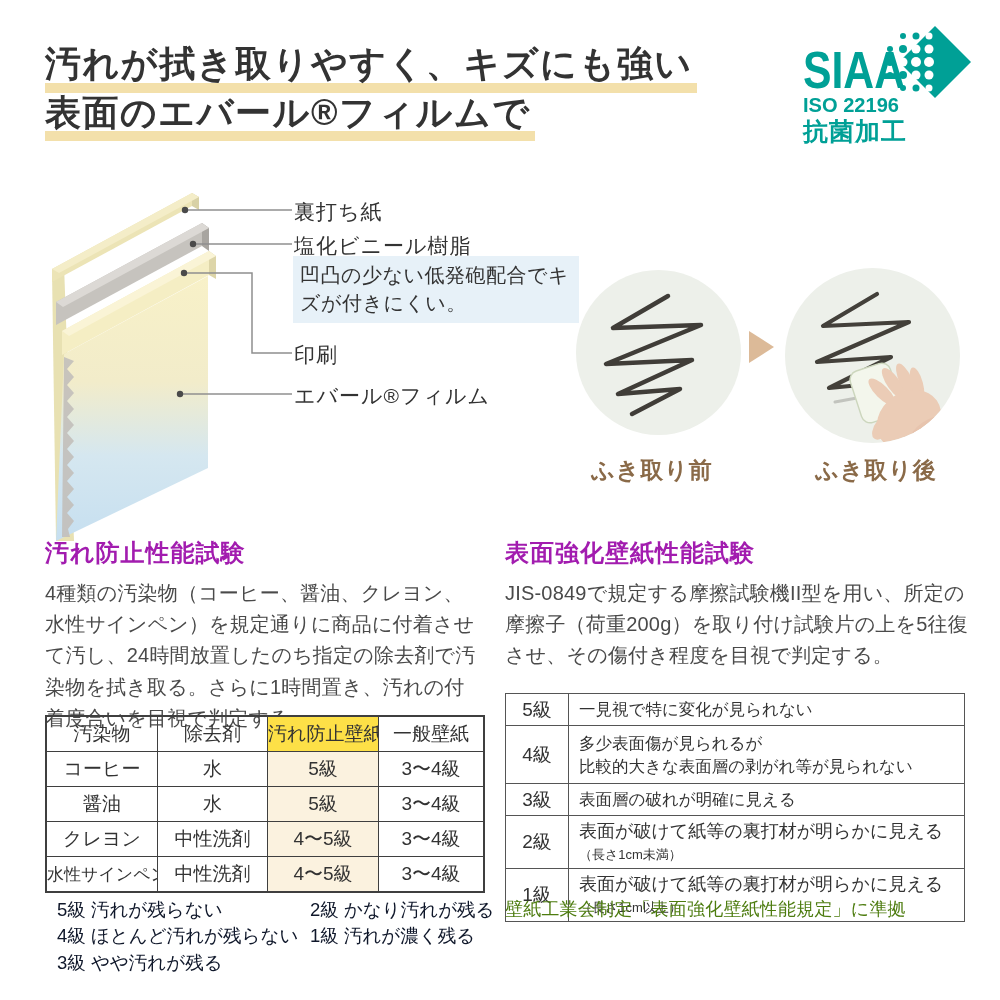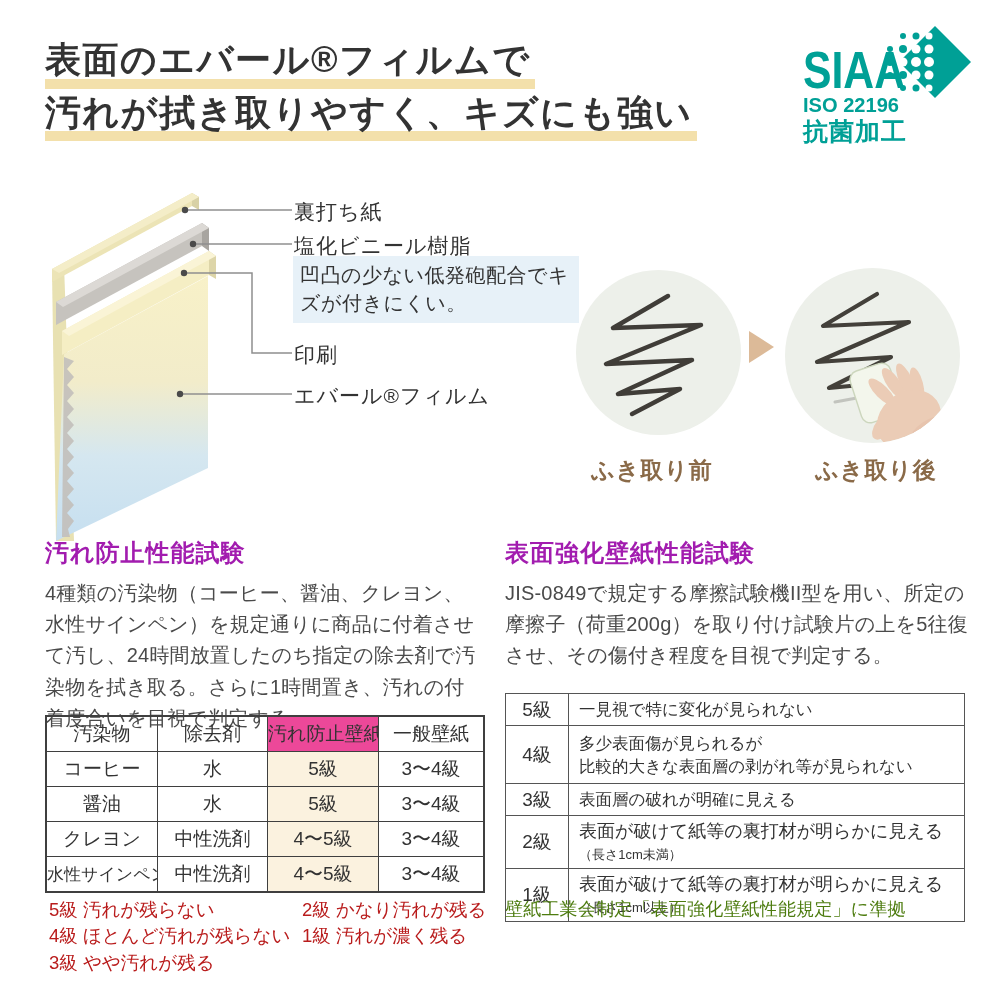--- a/index.html
+++ b/index.html
@@ -29,46 +29,46 @@
 
   
   .sec-title{position:absolute;font-size:24px;font-weight:700;color:#a21caf;letter-spacing:1px;}
   .sec-desc{position:absolute;font-size:20px;line-height:1.56;color:#4a4a4a;letter-spacing:0.2px;}
 
   
   table{border-collapse:collapse;table-layout:fixed;}
   .stain-table{position:absolute;left:45px;top:715px;width:433px;border:2px solid #3f3f3f;padding-left:32px;}
   .stain-table th,.stain-table td{border:1.5px solid #3f3f3f;text-align:center;
       font-size:19px;font-weight:400;color:#333;padding:0;height:34px;overflow:hidden;white-space:nowrap;}
-  .stain-table .hl-head{background:#ec4899;margin-top:34px;}
+  .stain-table .hl-head{background:#fde047;margin-top:34px;}
   .stain-table .hl-cell{background:#fbf2df;}
 
   
   .surface-table{position:absolute;left:505px;top:693px;width:460px;border:1.5px solid #555;}
   .surface-table td{border:1.2px solid #555;color:#333;padding:0;}
   .surface-table td.g{width:62px;text-align:center;font-size:19px;}
   .surface-table td.d{padding:3px 6px 3px 10px;line-height:1.35;}
   .t17{font-size:16.5px;}
   .t14{font-size:18px;}
   .t13{font-size:13px;}
 
   
-  .legend{position:absolute;left:49px;top:897px;display:flex;font-size:18.5px;color:#b91c1c;}
+  .legend{position:absolute;left:57px;top:897px;display:flex;font-size:18.5px;color:#0f172a;}
   .legend .col1{width:253px;}
   .legend div{line-height:1.42;white-space:nowrap;}
   .bottom-note{position:absolute;left:505px;top:897px;font-size:18px;color:#4d7c0f;letter-spacing:0.2px;}
 </style>
 </head>
 <body>
 
 <div id="canvas">
 
   <div class="abs" style="left:45px;top:40px;">
+    <div style="margin-top:4px;"><span class="title-line">汚れが拭き取りやすく、キズにも強い</span></div>
     <div><span class="title-line">表面のエバール®フィルムで</span></div>
-    <div style="margin-top:4px;"><span class="title-line">汚れが拭き取りやすく、キズにも強い</span></div>
   </div>
 
   <svg class="abs siaa-svg" style="left:795px;top:22px;" width="185" height="125" viewBox="0 0 185 125">
     <polygon points="140,4 176,40 140,76 104,40" fill="#00a096"></polygon>
     <g fill="#ffffff">
       <circle cx="134" cy="14" r="3.5"></circle>
         <circle cx="134" cy="27" r="4.5"></circle>
         <circle cx="134" cy="40" r="5"></circle>
       <circle cx="134" cy="53" r="4.5"></circle>
         <circle cx="134" cy="66" r="3.5"></circle>

